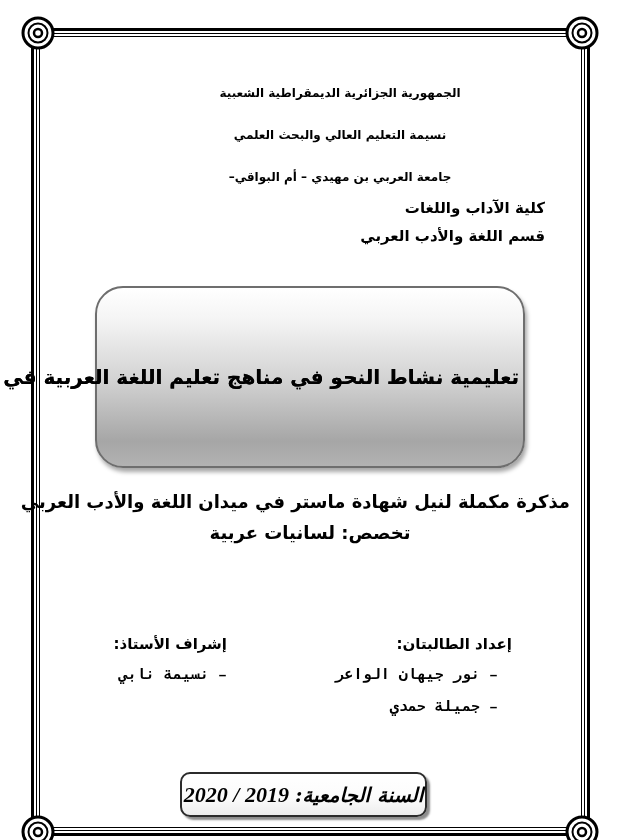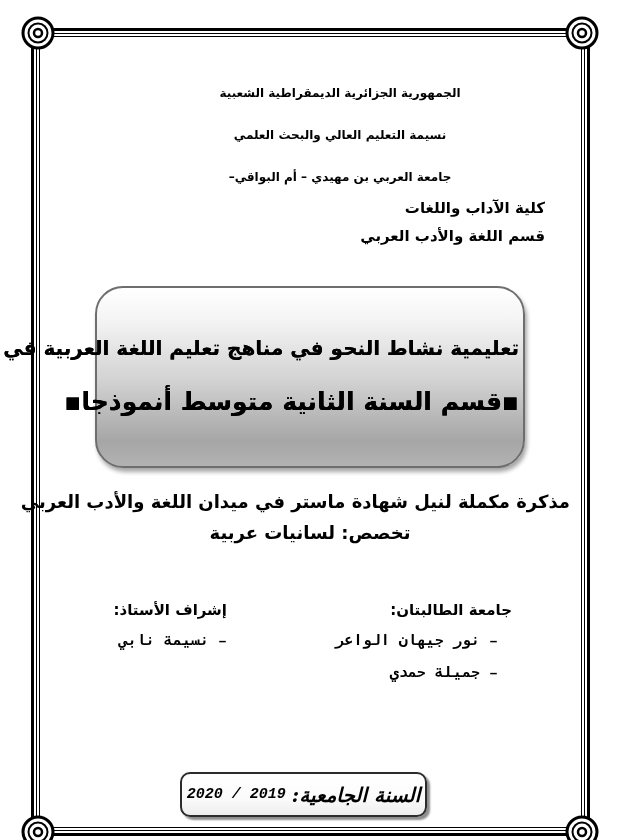--- a/index.html
+++ b/index.html
@@ -78,40 +78,40 @@
 
   
   .authors-block {
     position:absolute; right:108px; top:598px;
     text-align:right; direction:rtl;
   }
   .supervisor-block {
     position:absolute; right:393px; top:598px;
     text-align:right; direction:rtl;
   }
-  .people-heading { font-size:15px; font-weight:bold; line-height:24px; white-space:nowrap; }
+  .people-heading { font-size:15px; font-weight:bold; line-height:24px; white-space:nowrap;margin-top:34px; }
   .person-name    { font-size:15px; font-weight:bold; line-height:24px; white-space:nowrap; margin-top:8px;font-family:Liberation Mono, monospace; }
   .authors-block .person-name { margin-left:0; margin-right:14px; }
 
   
   .year-box {
     position:absolute; left:180px; top:772px; width:247px; height:45px;
     border:2px solid #2b2b2b; border-radius:10px;
     background:linear-gradient(180deg,#ffffff 0%,#fbfbfb 60%,#ededed 100%);
     box-shadow:3px 3px 2px rgba(0,0,0,0.45);
     display:flex; align-items:center; justify-content:center;
     direction:rtl; white-space:nowrap;
   }
   .year-label {
     font-style:italic; font-weight:bold; font-size:20px;
     font-family:"DejaVu Serif","DejaVu Sans",serif;
   }
   .year-value {
-    font-style:italic; font-weight:bold; font-size:15px;
-    font-family:Liberation Mono, monospace;
+    font-style:italic; font-weight:bold; font-size:22px;
+    font-family:Liberation Serif, serif;
     margin-right:6px;
   }
 </style>
 </head>
 <body>
 
 <div class="frame-outer">
   <div class="frame-mid">
     <div class="frame-inner"></div>
   </div>
@@ -144,30 +144,29 @@
   <div class="header-line">جامعة العربي بن مهيدي – أم البواقي–</div>
 </div>
 
 <div class="dept-block">
   <div class="dept-line">كلية الآداب واللغات</div>
   <div class="dept-line">قسم اللغة والأدب العربي</div>
 </div>
 
 <div class="title-box">
   <div class="title-line1">تعليمية نشاط النحو في مناهج تعليم اللغة العربية في الجزائر</div>
-  <div class="title-line2">▪قسم السنة الثانية متوسط أنموذجا▪</div>
 </div>
 
 <div class="degree-block">
   <div class="degree-line">مذكرة مكملة لنيل شهادة ماستر في ميدان اللغة والأدب العربي</div>
   <div class="degree-line">تخصص: لسانيات عربية</div>
 </div>
 
 <div class="authors-block">
-  <div class="people-heading">جامعة الطالبتان:</div>
+  <div class="people-heading">إعداد الطالبتان:</div>
   <div class="person-name">– نور جيهان الواعر</div>
   <div class="person-name">– جميلة حمدي</div>
 </div>
 
 <div class="supervisor-block">
   <div class="people-heading">إشراف الأستاذ:</div>
   <div class="person-name">– نسيمة نابي</div>
 </div>
 
 <div class="year-box">

